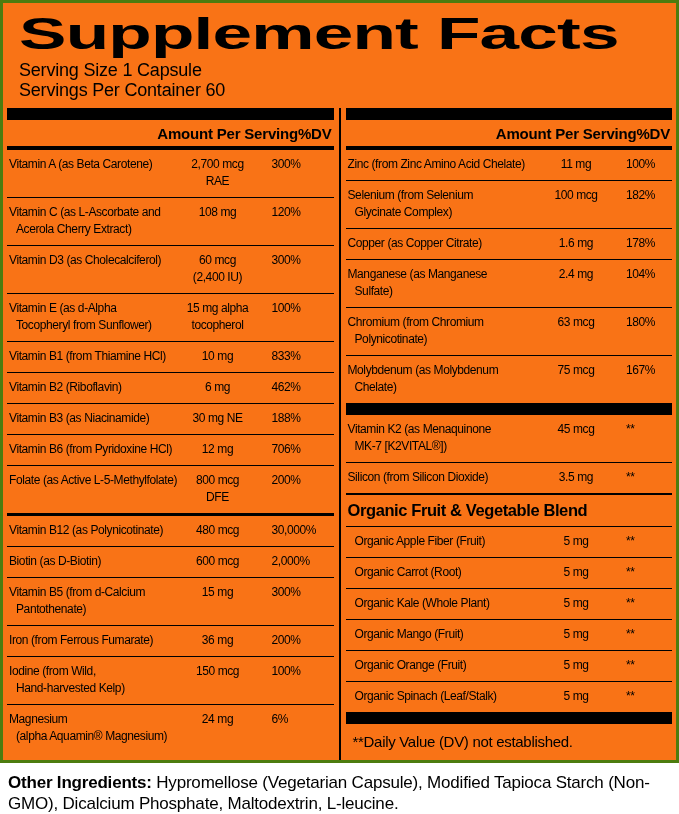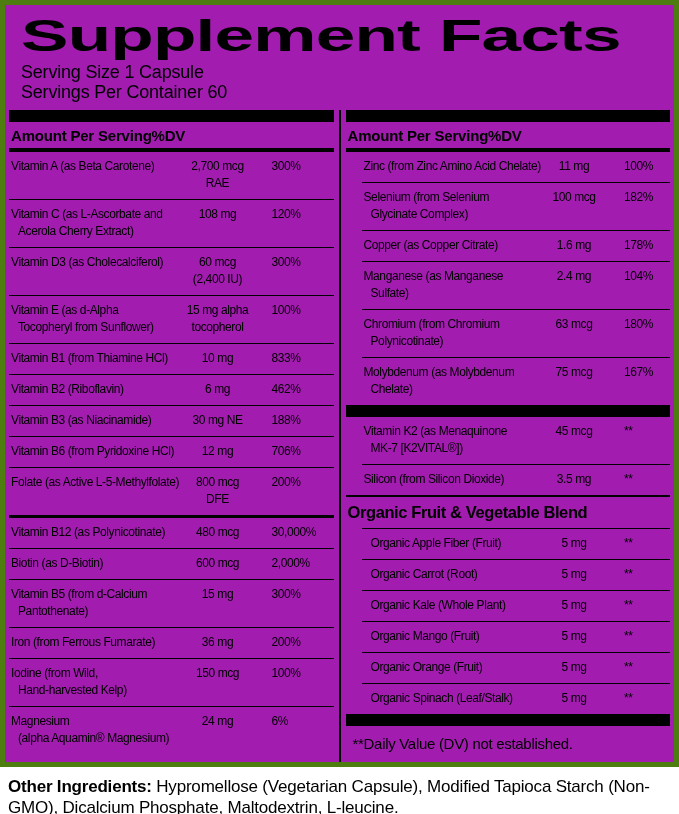--- a/index.html
+++ b/index.html
@@ -3,52 +3,52 @@
 <meta charset="utf-8">
 <style>
   html,body{margin:0;padding:0;}
   body{
     width:679px;height:814px;overflow:hidden;
     background:#ffffff;color:#000;
     font-family:"Liberation Sans","DejaVu Sans",sans-serif;
     -webkit-font-smoothing:antialiased;
   }
   .label-box{
-    border:5px solid #4d7c0f;
+    border:3px solid #4d7c0f;
     margin:0;
-    background:#a21caf;
+    background:#f97316;
   }
   
   .top{padding:5px 10px 8px 16px;}
   .title{
     font-size:45px;font-weight:700;line-height:52px;
     letter-spacing:-0.5px;white-space:nowrap;
     transform:scaleX(1.58);transform-origin:0 50%;
   }
   .serving{font-size:18px;line-height:20px;letter-spacing:-0.2px;}
   
   .cols{display:flex;align-items:stretch;padding:0 4px;}
   .col{flex:1 1 0;min-width:0;}
   .vdivider{flex:0 0 auto;width:2px;background:#000;margin:0 5px;}
   .bar{height:12px;background:#000;}
   .bar-thin{height:4px;background:#000;}
   .colhead{
-    display:flex;justify-content:flex-start;align-items:flex-end;
+    display:flex;justify-content:flex-end;align-items:flex-end;
     font-weight:700;font-size:15px;letter-spacing:-0.2px;
     padding:5px 2px 4px 2px;
   }
   
   .row{
     display:grid;
     grid-template-columns:1fr 64px 44px 62px;
     padding:6px 0 7px 0;
     font-size:12px;line-height:17px;letter-spacing:-0.4px;
     border-top:1.5px solid #000;
   }
-  .col-right .row{grid-template-columns:1fr 56px 44px 46px;margin-left:16px;}
+  .col-right .row{grid-template-columns:1fr 56px 44px 46px;}
   .row>div{grid-row:1;}
   .row .name{grid-column:1/3;padding-left:9px;text-indent:-7px;white-space:pre-line;}
   .row .amt{grid-column:2/4;text-align:center;white-space:pre-line;}
   .row .dv{grid-column:4/5;text-align:left;}
   .row.indent .name{padding-left:16px;}
   .row.thick-top{border-top-width:3px;}
   .no-top{border-top:none !important;}
   .subheader{
     font-weight:700;font-size:16.5px;letter-spacing:-0.4px;
     padding:6px 2px 6px 2px;border-top:2.5px solid #000;

